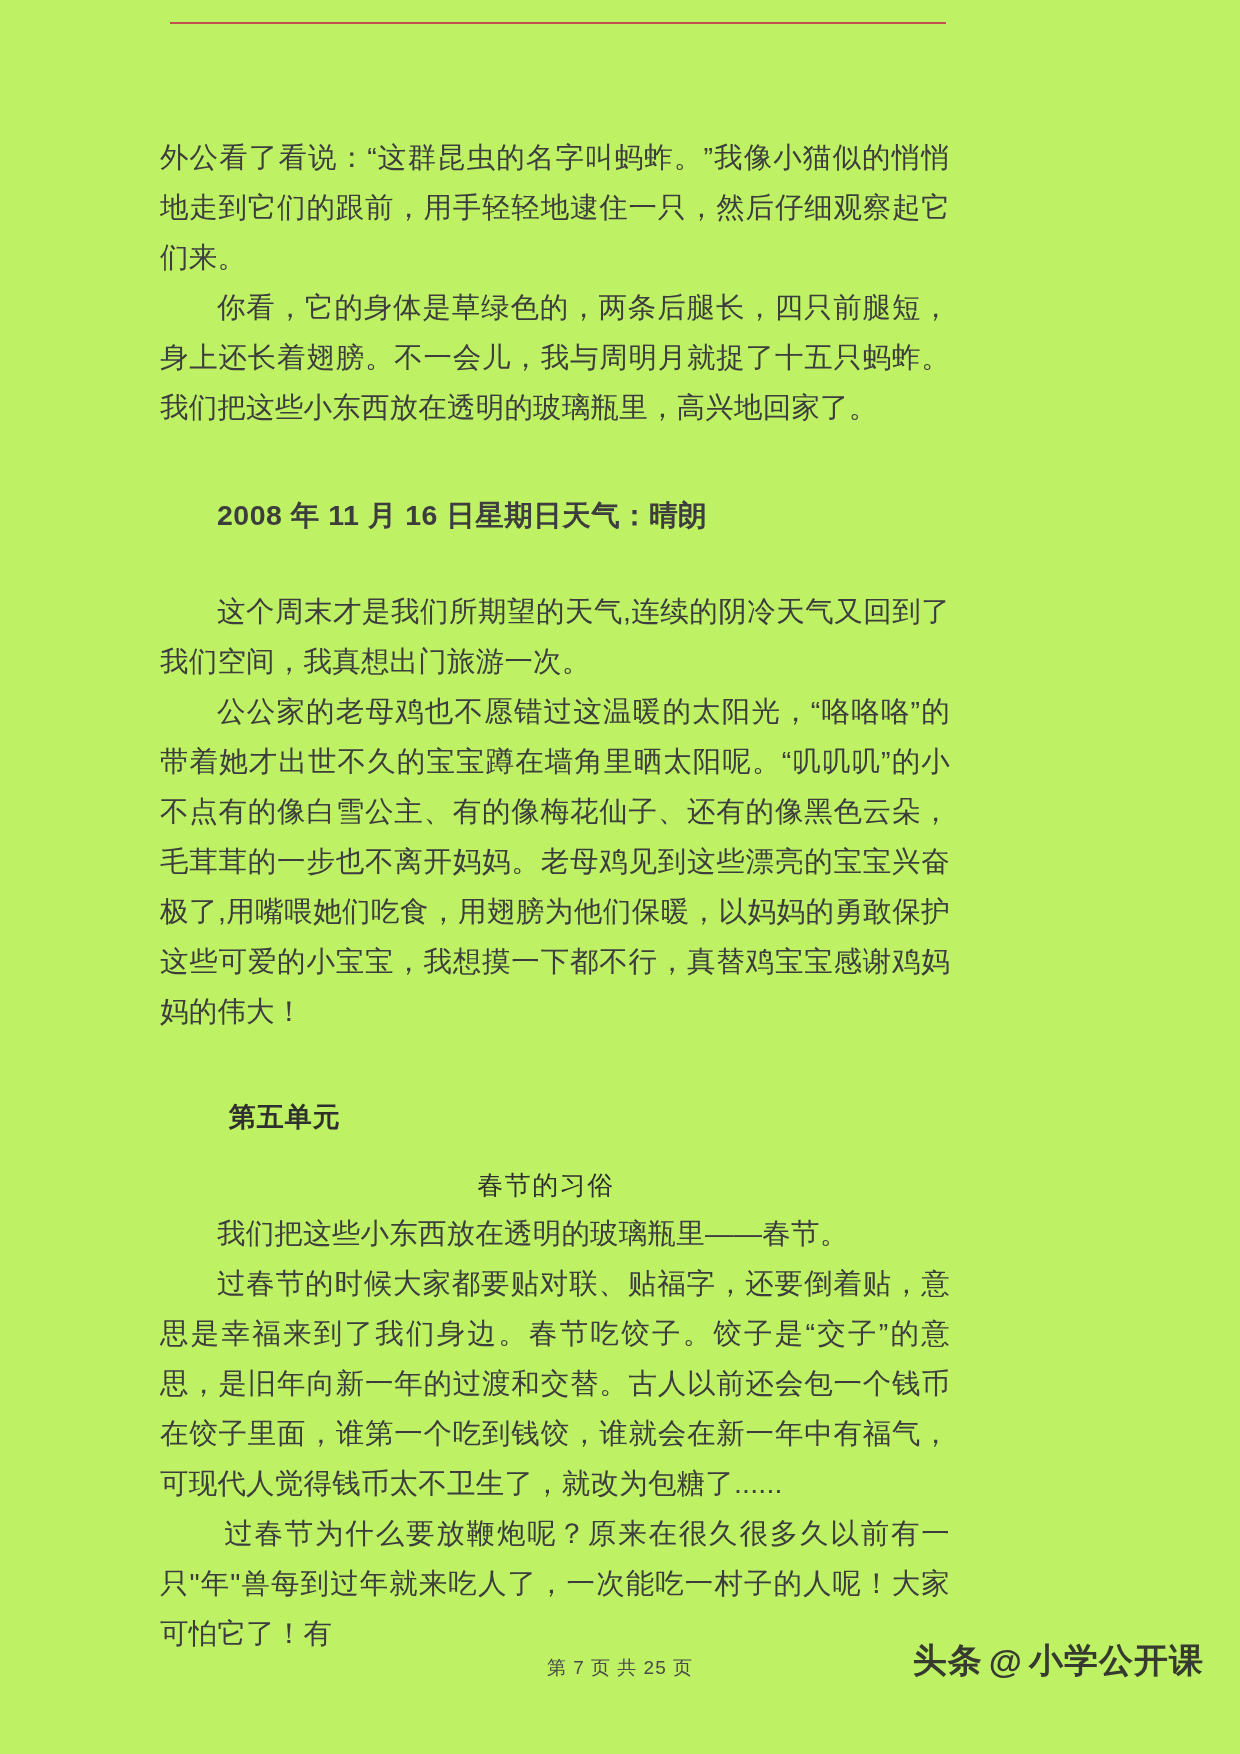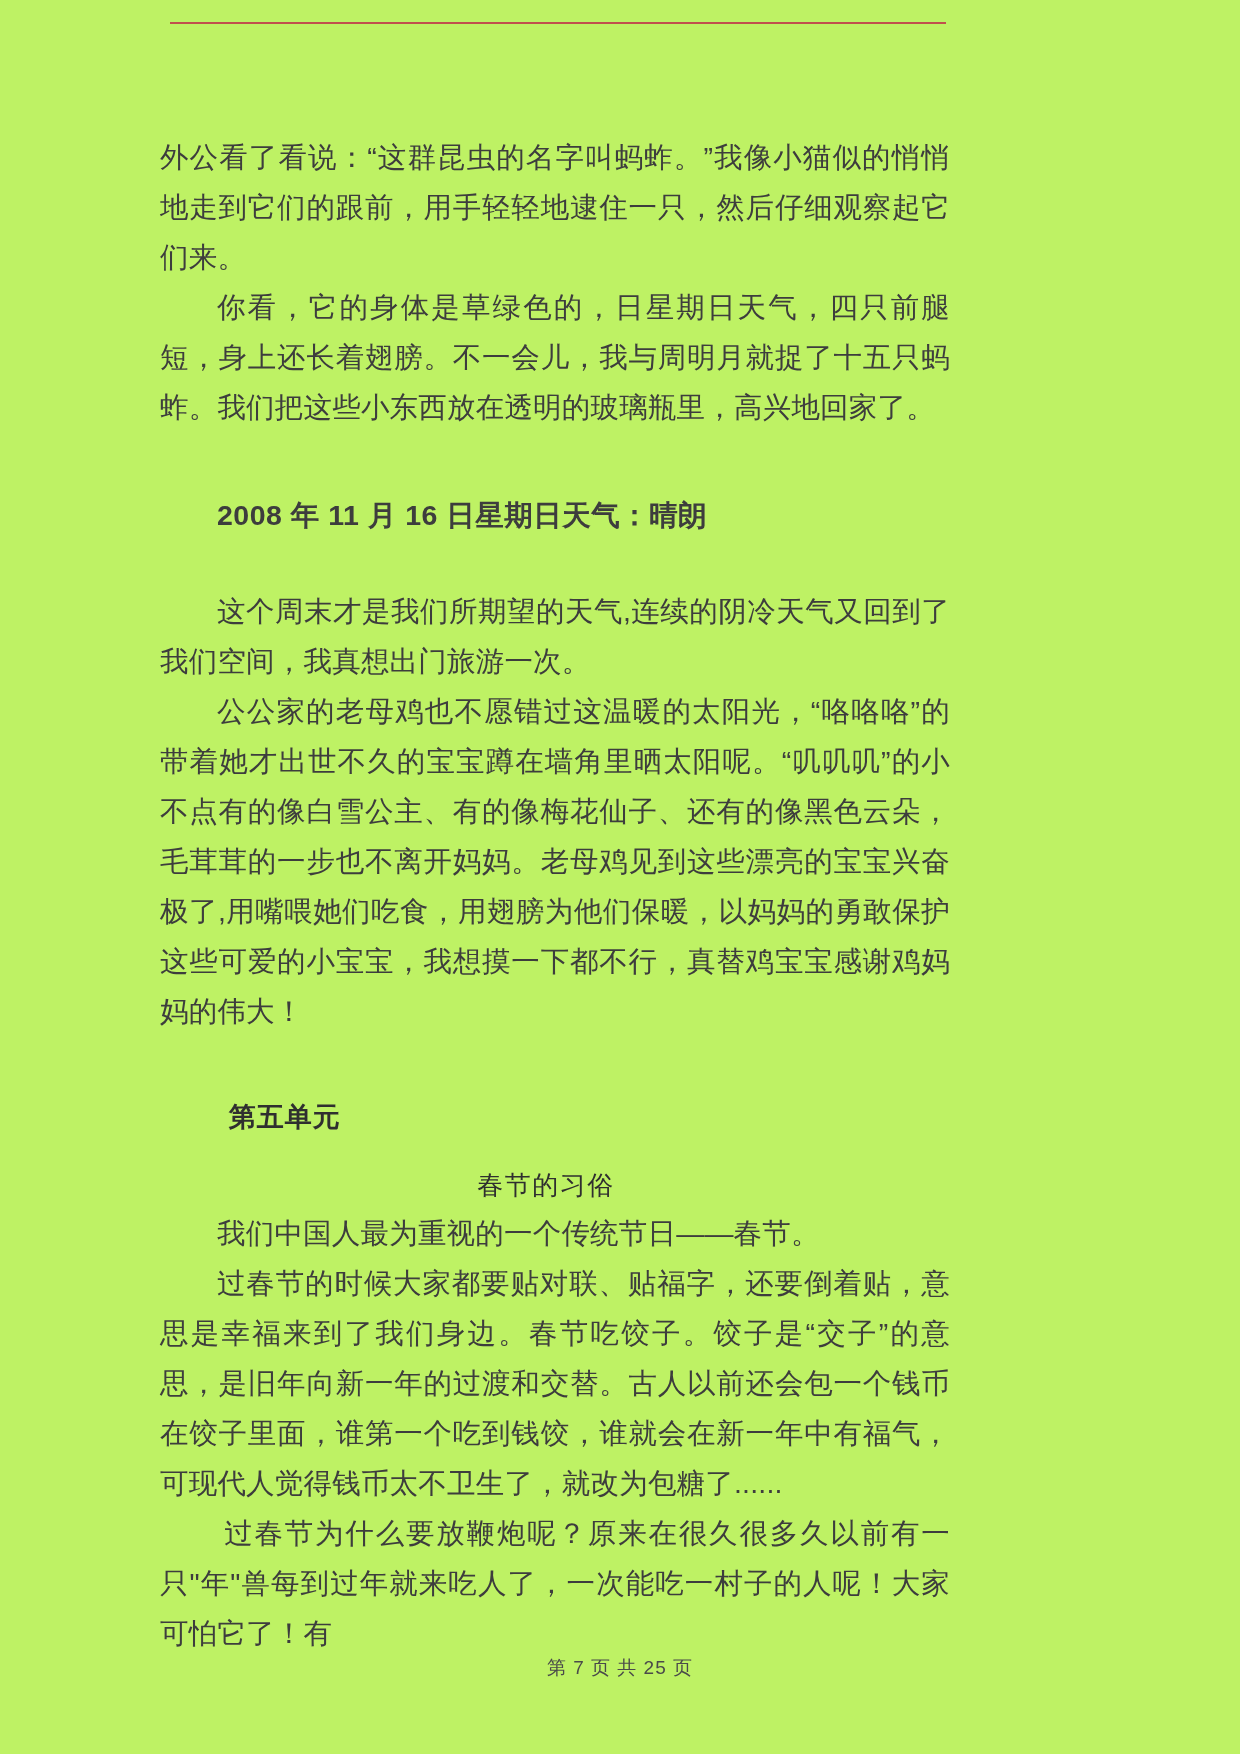--- a/index.html
+++ b/index.html
@@ -112,46 +112,51 @@
 <body>
 
 <div class="page">
 
   <div class="top-rule"></div>
 
   <div class="content">
 
     <p class="para">外公看了看说：“这群昆虫的名字叫蚂蚱。”我像小猫似的悄悄地走到它们的跟前，用手轻轻地逮住一只，然后仔细观察起它们来。</p>
 
-    <p class="para indent2">你看，它的身体是草绿色的，日星期日天气，四只前腿短，身上还长着翅膀。不一会儿，我与周明月就捉了十五只蚂蚱。我们把这些小东西放在透明的玻璃瓶里，高兴地回家了。</p>
+    <p class="para indent2">你看，它的身体是草绿色的，两条后腿长，四只前腿短，身上还长着翅膀。不一会儿，我与周明月就捉了十五只蚂蚱。我们把这些小东西放在透明的玻璃瓶里，高兴地回家了。</p>
 
     <div class="spacer-lg"></div>
 
     <p class="date-line">2008 年 11 月 16 日星期日天气：晴朗</p>
 
     <div class="spacer-md"></div>
 
     <p class="para indent2">这个周末才是我们所期望的天气,连续的阴冷天气又回到了我们空间，我真想出门旅游一次。</p>
 
     <p class="para indent2">公公家的老母鸡也不愿错过这温暖的太阳光，“咯咯咯”的带着她才出世不久的宝宝蹲在墙角里晒太阳呢。“叽叽叽”的小不点有的像白雪公主、有的像梅花仙子、还有的像黑色云朵，毛茸茸的一步也不离开妈妈。老母鸡见到这些漂亮的宝宝兴奋极了,用嘴喂她们吃食，用翅膀为他们保暖，以妈妈的勇敢保护这些可爱的小宝宝，我想摸一下都不行，真替鸡宝宝感谢鸡妈妈的伟大！</p>
 
     <div class="spacer-md"></div>
 
     <h2 class="heading-unit">第五单元</h2>
 
     <div class="spacer-xs"></div>
 
     <h3 class="heading-title">春节的习俗</h3>
 
-    <p class="para indent2">我们中国人最为重视的一个传统节日——春节。</p>
+    <p class="para indent2">我们把这些小东西放在透明的玻璃瓶里——春节。</p>
 
     <p class="para indent2">过春节的时候大家都要贴对联、贴福字，还要倒着贴，意思是幸福来到了我们身边。春节吃饺子。饺子是“交子”的意思，是旧年向新一年的过渡和交替。古人以前还会包一个钱币在饺子里面，谁第一个吃到钱饺，谁就会在新一年中有福气，可现代人觉得钱币太不卫生了，就改为包糖了......</p>
 
     <p class="para indent-slight">过春节为什么要放鞭炮呢？原来在很久很多久以前有一只"年"兽每到过年就来吃人了，一次能吃一村子的人呢！大家可怕它了！有</p>
 
   </div>
 
   <div class="footer">
     <span>第 7 页  共 25 页</span>
   </div>
 
+  <div class="watermark">
+    <span class="wm-brand">头条</span>
+    <span class="wm-at">@</span>
+    <span class="wm-account">小学公开课</span>
+  </div>
 
 </div>
 
 </body></html>

